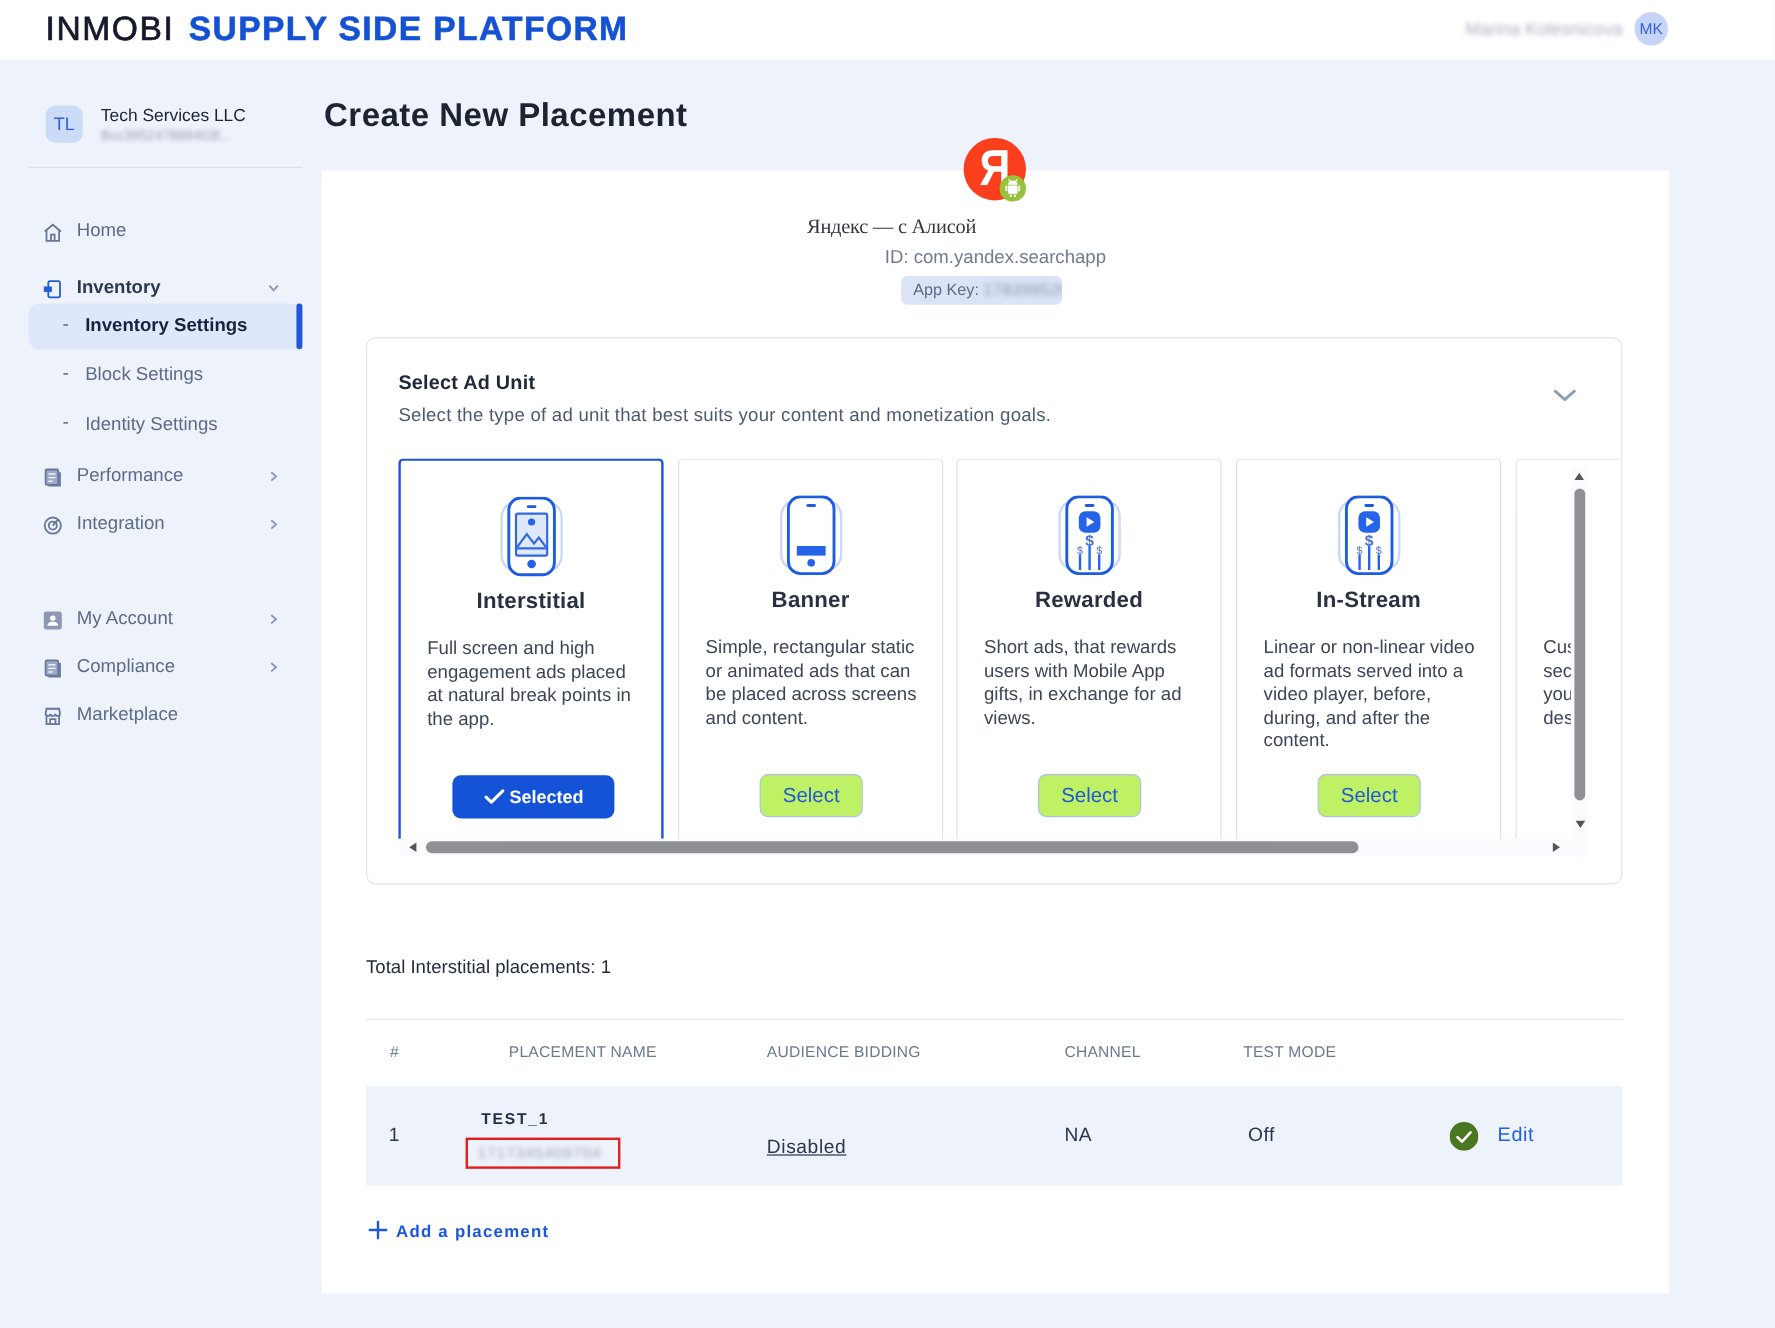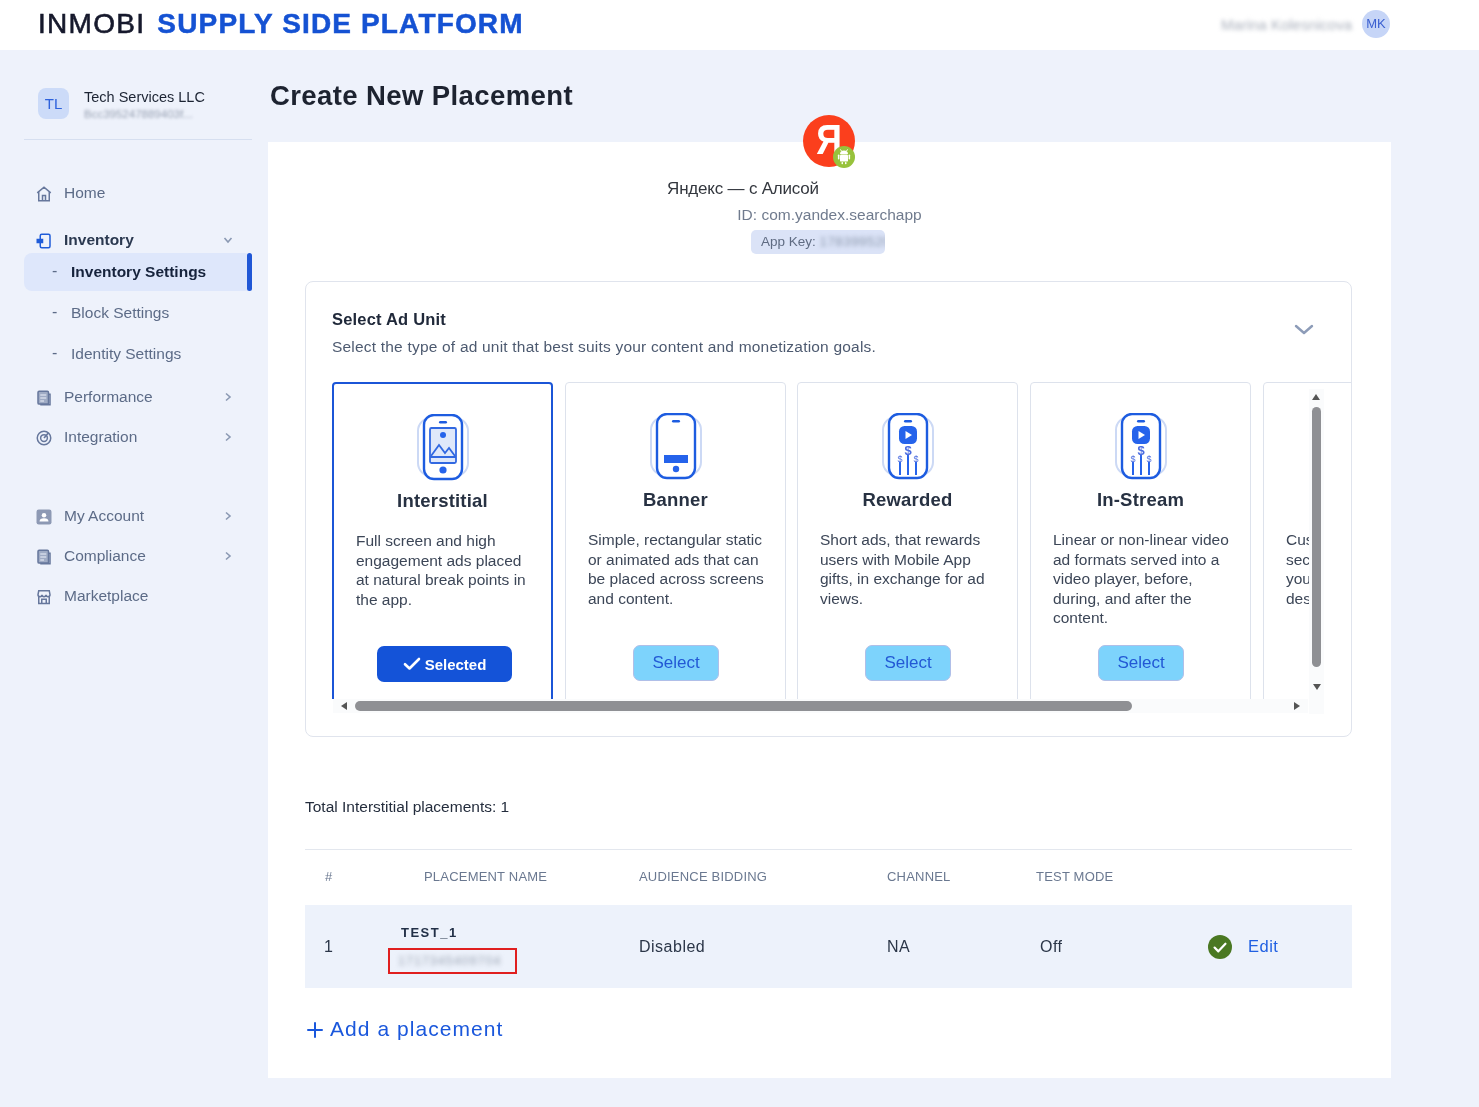--- a/index.html
+++ b/index.html
@@ -30,55 +30,55 @@
 #active-item { position:absolute; left:24px; top:203px; width:228px; height:38px; background:#dee7fb; border-radius:8px; }
 #active-item .bar { position:absolute; right:0; top:0; width:5px; height:38px; background:#2057d6; border-radius:4px; }
 
 
 #page-title { position:absolute; left:270px; top:80px; font-size:27.5px; font-weight:600; color:#1d2330; letter-spacing:0.4px; }
 #card { position:absolute; left:268px; top:142px; width:1123px; height:936px; background:#ffffff; }
 
 
 #ylogo { position:absolute; left:803px; top:115px; width:52px; height:52px; border-radius:50%; background:#fb3f1d; color:#fff; text-align:center; font-weight:700; font-size:42px; line-height:50px; font-family:"Liberation Sans",sans-serif; }
 #abadge { position:absolute; left:833px; top:146px; width:22px; height:22px; border-radius:50%; background:#97c23c; }
-#app-title { position:absolute; left:268px; top:179px; width:950px; text-align:center; font-family:Liberation Sans, sans-serif; font-size:17px; letter-spacing:-0.2px; color:#33373e; }
+#app-title { position:absolute; left:268px; top:179px; width:950px; text-align:center; font-family:Liberation Serif, serif; font-size:17px; letter-spacing:-0.2px; color:#33373e; }
 #app-id { position:absolute; left:268px; top:206px; width:1123px; text-align:center; font-size:15.5px; color:#707b8e; }
 #app-key { position:absolute; left:751px; top:230px; width:134px; height:24px; background:#dbe3f7; border-radius:5px; font-size:13.5px; color:#5f6b82; line-height:24px; text-align:left; padding-left:10px; white-space:nowrap; overflow:hidden; }
 #app-key .blurnum { color:#8d99ad; filter:blur(2px); }
 
 
 #adunit { position:absolute; left:305px; top:281px; width:1047px; height:456px; border:1px solid #e0e4ed; border-radius:8px; background:#fff; overflow:hidden; }
 #adunit h3 { position:absolute; left:26px; top:28px; font-size:16.5px; font-weight:700; color:#20293a; letter-spacing:0.2px; }
 #adunit .sub { position:absolute; left:26px; top:56px; font-size:15.5px; letter-spacing:0.2px; color:#4d5a70; }
 #adunit .chevdown { position:absolute; left:988px; top:42px; }
 
 #cardsvp { position:absolute; left:0; top:100px; width:1047px; height:317px; overflow:hidden; }
 .acard { position:absolute; top:0; width:221px; height:330px; background:#fff; border:1px solid #dde2ec; border-radius:4px; }
 .acard.sel { border:2px solid #1b55d7; }
 .acard .icon { position:absolute; left:0; top:30px; width:100%; height:68px; }
 .acard .ttl { position:absolute; left:0; top:106px; width:100%; text-align:center; font-size:18.5px; font-weight:600; color:#273142; letter-spacing:0.2px; }
 .acard .desc { position:absolute; left:22px; top:147px; width:195px; font-size:15.5px; line-height:19.5px; color:#3c4657; white-space:nowrap; }
 .btn-selected { position:absolute; left:43px; top:262px; width:135px; height:36px; background:#1453d8; border-radius:7px; color:#fff; font-size:15px; font-weight:700; display:flex; align-items:center; justify-content:center; gap:4px; }
-.btn-select { position:absolute; left:67px; top:262px; width:86px; height:36px; background:#7dd3fc; border:1px solid #b0bfe8; border-radius:7px; color:#2258d5; font-size:17px; text-align:center; line-height:34px; }
+.btn-select { position:absolute; left:67px; top:262px; width:86px; height:36px; background:#bef264; border:1px solid #b0bfe8; border-radius:7px; color:#2258d5; font-size:17px; text-align:center; line-height:34px; }
 
 
 #hscroll { position:absolute; left:27px; top:417px; width:975px; height:14px; background:#fafbfc; }
 #hscroll .thumb { position:absolute; left:22px; top:2px; width:777px; height:10px; background:#8f9094; border-radius:5px; }
 #vscroll { position:absolute; left:1003px; top:107px; width:15px; height:325px; background:#fafbfc; }
 #vscroll .thumb { position:absolute; left:3px; top:18px; width:9px; height:260px; background:#8f9094; border-radius:4.5px; }
 
 
 #total { position:absolute; left:305px; top:798px; font-size:15.5px; font-weight:500; color:#242d3d; }
 #tbl-top { position:absolute; left:305px; top:849px; width:1047px; height:1px; background:#e3e7ee; }
 .th { position:absolute; top:869px; font-size:13px; color:#6a7890; letter-spacing:0.2px; }
 #row { position:absolute; left:305px; top:905px; width:1047px; height:83px; background:#edf2fb; }
 .td { position:absolute; font-size:16px; letter-spacing:0.5px; color:#2b3648; }
 #redbox { position:absolute; left:388px; top:948px; width:129px; height:26px; border:2.5px solid #e01f1f; }
 #redbox .blurnum { display:block; margin-top:4px; margin-left:8px; text-align:left; font-size:12.5px; letter-spacing:1px; color:#9aa3b2; filter:blur(2.4px); }
-#add-place { position:absolute; left:307px; top:1017px; color:#1a57dc; font-size:21px; font-weight:400; letter-spacing:1.05px; }
+#add-place { position:absolute; left:307px; top:1017px; color:#1a57dc; font-size:14px; font-weight:700; letter-spacing:1.05px; }
 
 svg { display:block; }
 </style>
 </head>
 <body>
 
 <div id="header">
   <div id="logo"><span class="inmobi">INMOBI</span><span class="ssp">SUPPLY SIDE PLATFORM</span></div>
   <div id="username">Marina Kolesnicova</div>
   <div id="avatar">MK</div>
@@ -302,21 +302,21 @@
 <div id="tbl-top"></div>
 <div class="th" style="left:325px;">#</div>
 <div class="th" style="left:400px;margin-left:24px;">PLACEMENT NAME</div>
 <div class="th" style="left:639px;">AUDIENCE BIDDING</div>
 <div class="th" style="left:887px;">CHANNEL</div>
 <div class="th" style="left:1036px;">TEST MODE</div>
 
 <div id="row">
   <div class="td" style="left:19px; top:33px;">1</div>
   <div class="td" style="left:96px; top:20px; font-size:13px; font-weight:700; letter-spacing:1.5px; color:#223047;">TEST_1</div>
-  <div class="td" style="left:334px; top:33px;">Disabled</div>
+  <div class="td" style="left:334px; top:43px;text-decoration:underline;">Disabled</div>
   <div class="td" style="left:582px; top:33px;">NA</div>
   <div class="td" style="left:735px; top:33px;">Off</div>
   <div class="td" style="left:943px; top:32px; color:#2160e2; font-size:16.5px; font-weight:500;">Edit</div>
 </div>
 <div id="redbox">
     <span class="blurnum">1717345409704</span>
   </div>
 <svg style="position:absolute; left:1208px; top:935px;" width="24" height="24" viewBox="0 0 22 22">
     <circle cx="11" cy="11" r="11" fill="#4a7822"></circle>
     <path d="M6 11.5 L9.5 15 L16 8" fill="none" stroke="#fff" stroke-width="2" stroke-linecap="round" stroke-linejoin="round"></path>

